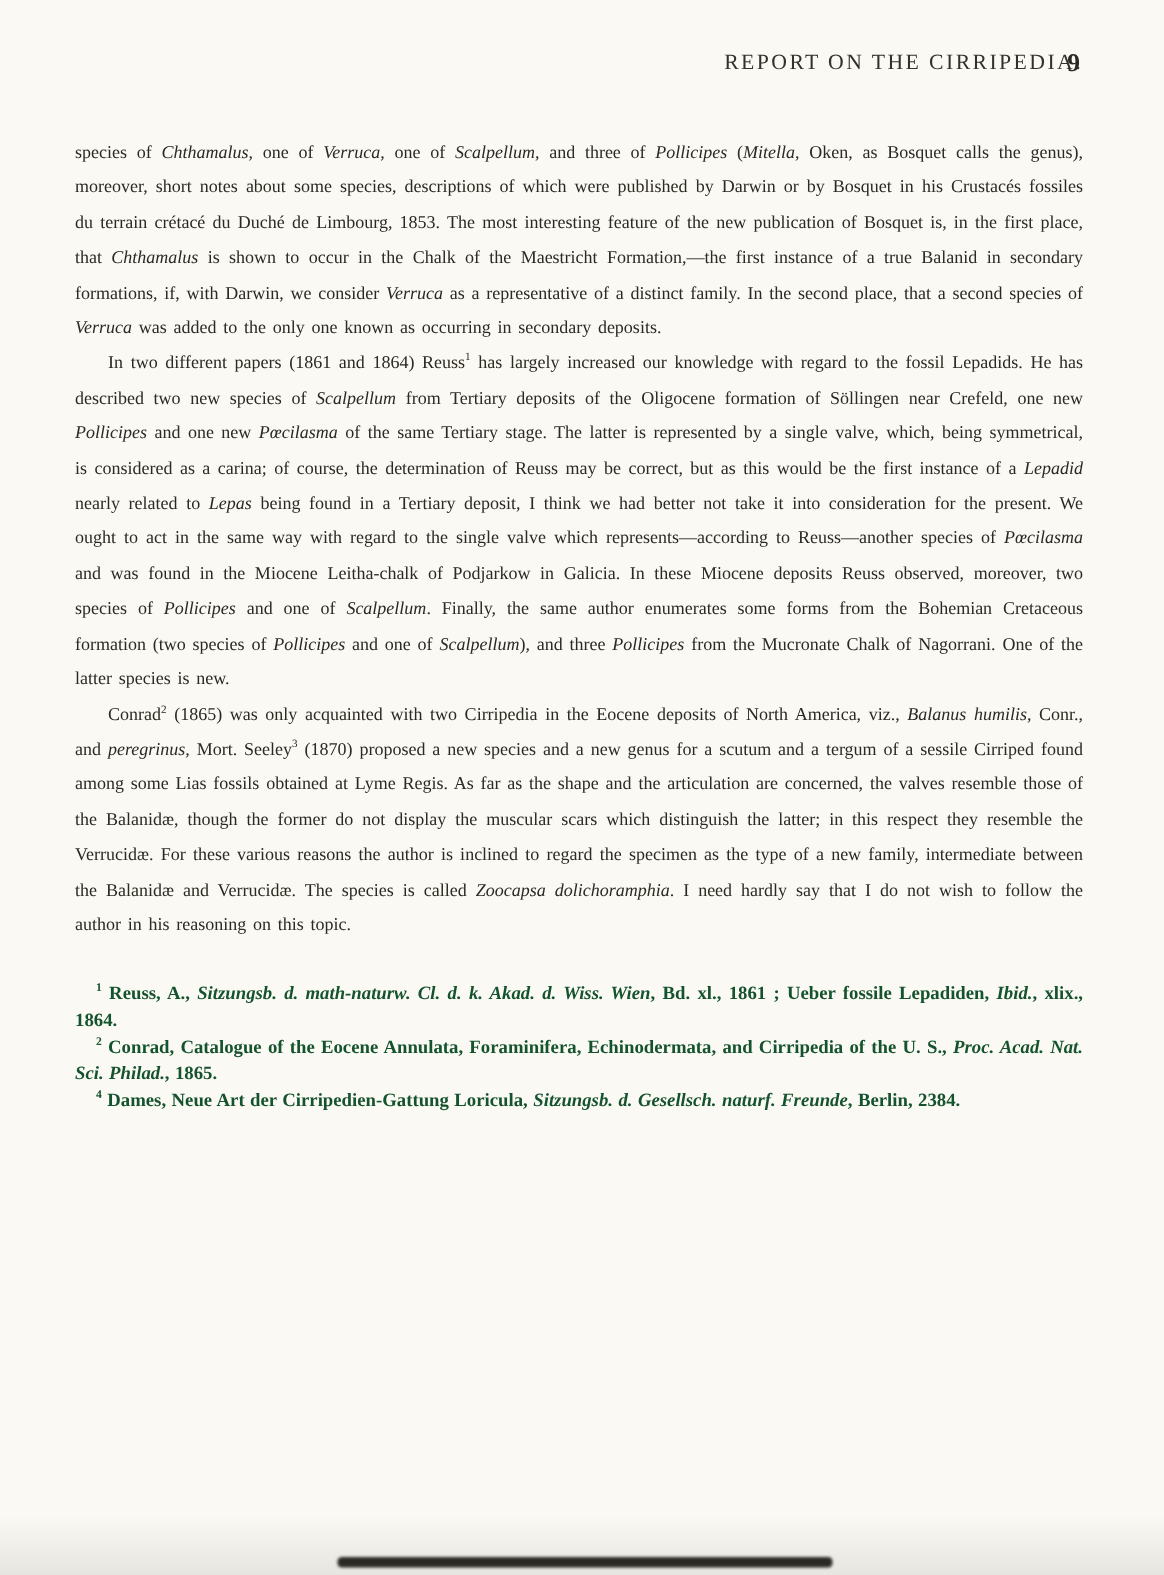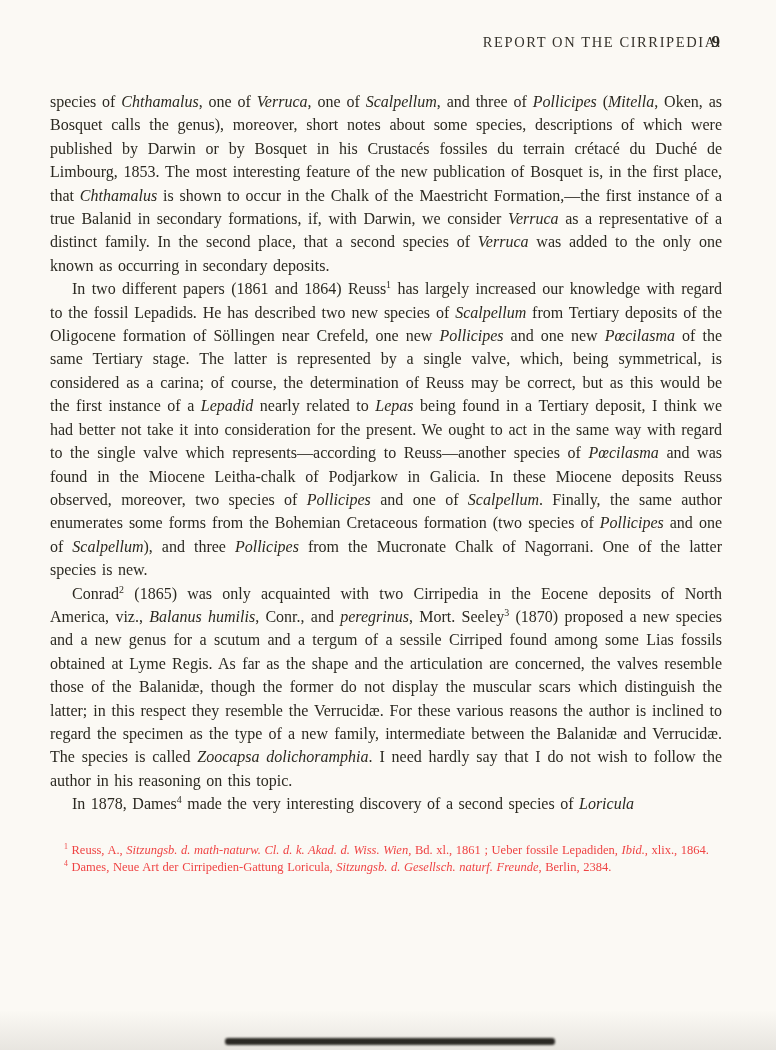--- a/index.html
+++ b/index.html
@@ -42,42 +42,43 @@
   }
   .page-number {
     position: absolute;
     right: 2px;
     top: -2px;
     font-weight: bold;
     font-size: 17px;
     color: #2b2922;
   }
   .page-body {
-    font-size: 16px;
+    font-size: 12px;
     line-height: 23.4px;
     text-align: justify;
     word-spacing: 1.5px;
     color: #2b2921;
     margin-top: 32px;
   }
   .para { margin: 0; }
   .para.indent { text-indent: 22px; }
   .it { font-style: italic; }
   sup {
     font-size: 0.62em;
     line-height: 0;
     vertical-align: super;
   }
   .footnotes {
     margin-top: 26px;
     font-size: 12.5px;
     line-height: 17.6px;
     text-align: justify;
     word-spacing: 0.5px;
-    color: #ef4444;
+    color: #14532d;
+    font-weight: bold;
   }
   .footnote {
     margin: 0;
     text-indent: 14px;
   }
   .scan-artifact {
     position: absolute;
     left: 225px;
     bottom: 5px;
     width: 330px;
@@ -94,22 +95,22 @@
 <div class="page">
   <div class="page-header">
     <span class="running-title">REPORT ON THE CIRRIPEDIA.</span>
     <span class="page-number">9</span>
   </div>
 
   <div class="page-body">
       <p class="para"><span>species of </span><span class="it">Chthamalus</span><span>, one of </span><span class="it">Verruca</span><span>, one of </span><span class="it">Scalpellum</span><span>, and three of </span><span class="it">Pollicipes</span><span> (</span><span class="it">Mitella</span><span>, Oken, as Bosquet calls the genus), moreover, short notes about some species, descriptions of which were published by Darwin or by Bosquet in his Crustacés fossiles du terrain crétacé du Duché de Limbourg, 1853.  The most interesting feature of the new publication of Bosquet is, in the first place, that </span><span class="it">Chthamalus</span><span> is shown to occur in the Chalk of the Maestricht Formation,—the first instance of a true Balanid in secondary formations, if, with Darwin, we consider </span><span class="it">Verruca</span><span> as a representative of a distinct family.  In the second place, that a second species of </span><span class="it">Verruca</span><span> was added to the only one known as occurring in secondary deposits.</span></p>
       <p class="para indent"><span>In two different papers (1861 and 1864) Reuss</span><sup>1</sup><span> has largely increased our knowledge with regard to the fossil Lepadids.  He has described two new species of </span><span class="it">Scalpellum</span><span> from Tertiary deposits of the Oligocene formation of Söllingen near Crefeld, one new </span><span class="it">Pollicipes</span><span> and one new </span><span class="it">Pœcilasma</span><span> of the same Tertiary stage.  The latter is represented by a single valve, which, being symmetrical, is considered as a carina; of course, the determination of Reuss may be correct, but as this would be the first instance of a </span><span class="it">Lepadid</span><span> nearly related to </span><span class="it">Lepas</span><span> being found in a Tertiary deposit, I think we had better not take it into consideration for the present.  We ought to act in the same way with regard to the single valve which represents—according to Reuss—another species of </span><span class="it">Pœcilasma</span><span> and was found in the Miocene Leitha-chalk of Podjarkow in Galicia.  In these Miocene deposits Reuss observed, moreover, two species of </span><span class="it">Pollicipes</span><span> and one of </span><span class="it">Scalpellum</span><span>.  Finally, the same author enumerates some forms from the Bohemian Cretaceous formation (two species of </span><span class="it">Pollicipes</span><span> and one of </span><span class="it">Scalpellum</span><span>), and three </span><span class="it">Pollicipes</span><span> from the Mucronate Chalk of Nagorrani.  One of the latter species is new.</span></p>
       <p class="para indent"><span>Conrad</span><sup>2</sup><span> (1865) was only acquainted with two Cirripedia in the Eocene deposits of North America, viz., </span><span class="it">Balanus humilis</span><span>, Conr., and </span><span class="it">peregrinus</span><span>, Mort.  Seeley</span><sup>3</sup><span> (1870) proposed a new species and a new genus for a scutum and a tergum of a sessile Cirriped found among some Lias fossils obtained at Lyme Regis.  As far as the shape and the articulation are concerned, the valves resemble those of the Balanidæ, though the former do not display the muscular scars which distinguish the latter; in this respect they resemble the Verrucidæ.  For these various reasons the author is inclined to regard the specimen as the type of a new family, intermediate between the Balanidæ and Verrucidæ.  The species is called </span><span class="it">Zoocapsa dolichoramphia</span><span>.  I need hardly say that I do not wish to follow the author in his reasoning on this topic.</span></p>
-      <p class="para indent"><span>In 1878, Dames</span><sup>4</sup><span> made the very interesting discovery of a second species of </span><span class="it">Loricula</span></p>
     </div>
 
   <div class="footnotes">
       <p class="footnote"><sup>1</sup> <span>Reuss, A., </span><span class="it">Sitzungsb. d. math-naturw. Cl. d. k. Akad. d. Wiss. Wien</span><span>, Bd. xl., 1861 ; Ueber fossile Lepadiden, </span><span class="it">Ibid.</span><span>, xlix., 1864.</span></p>
+      <p class="footnote"><sup>2</sup> <span>Conrad, Catalogue of the Eocene Annulata, Foraminifera, Echinodermata, and Cirripedia of the U. S., </span><span class="it">Proc. Acad. Nat. Sci. Philad.</span><span>, 1865.</span></p>
       <p class="footnote"><sup>4</sup> <span>Dames, Neue Art der Cirripedien-Gattung Loricula, </span><span class="it">Sitzungsb. d. Gesellsch. naturf. Freunde</span><span>, Berlin, 2384.</span></p>
     </div>
 
   <div class="scan-artifact"></div>
 </div>
 
 </body></html>

